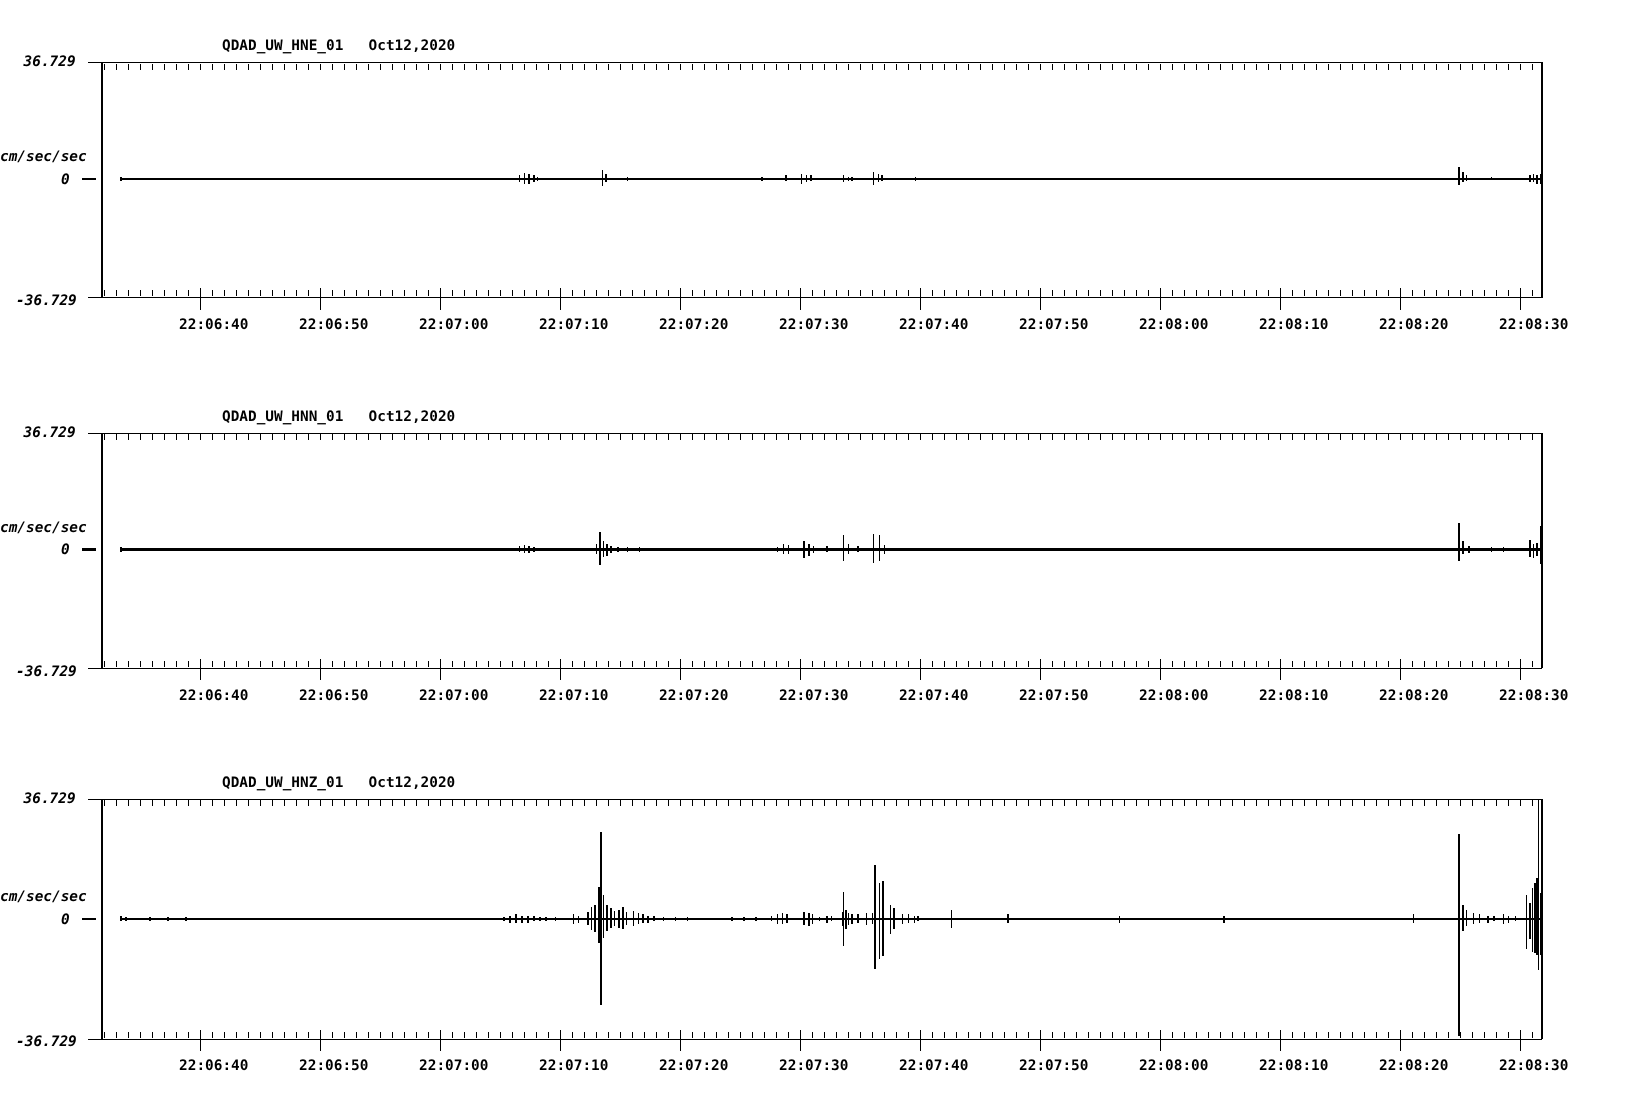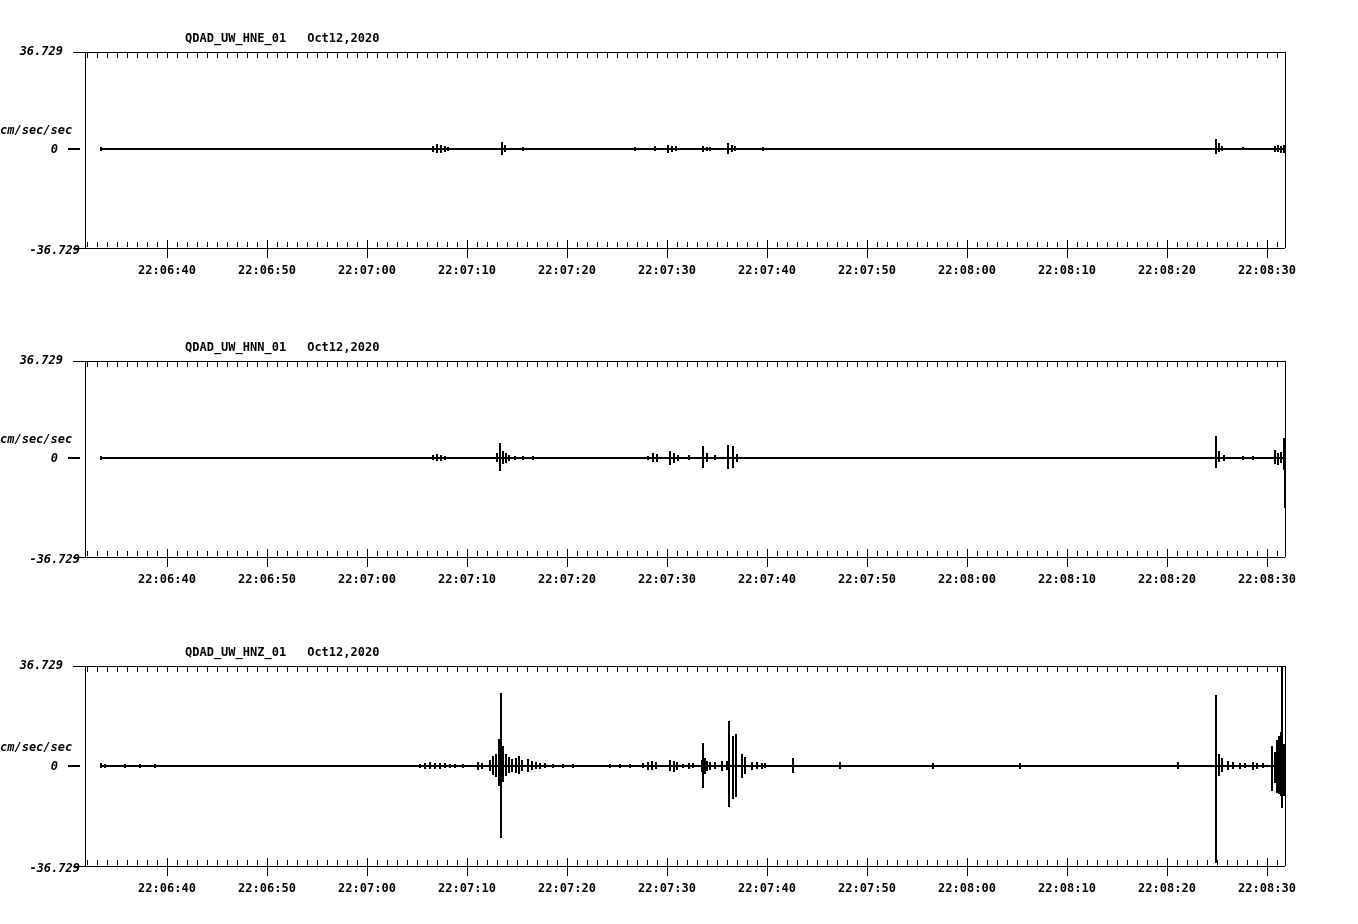--- a/index.html
+++ b/index.html
@@ -16,23 +16,23 @@
   .panel{position:absolute;left:0;top:0;width:1358px;height:0;}
   .t-title{
     position:absolute;left:185px;top:calc(var(--top) - 21px);
     font-size:12px;line-height:14px;white-space:pre;
   }
   .t-title .date{margin-left:21px;}
   .ylab{position:absolute;font-size:12px;line-height:14px;font-style:italic;}
   .y-max{left:0;width:63px;text-align:right;top:calc(var(--top) - 8px);}
   .y-unit{left:0;width:72px;text-align:right;top:calc(var(--base) - 26px);}
   .y-zero{left:0;width:58px;text-align:right;top:calc(var(--base) - 7px);}
-  .y-min{left:0;width:64px;text-align:right;top:calc(var(--bottom) - 5px);padding-left:16px;}
+  .y-min{left:0;width:64px;text-align:right;top:calc(var(--bottom) - 5px);}
   .x-tick-label{
-    position:absolute;width:80px;text-align:center;
+    position:absolute;width:80px;text-align:right;
     font-size:12px;line-height:13px;
     font-family:"DejaVu Sans Mono","Liberation Mono",monospace;font-weight:bold;color:#000;
   }
 </style>
 </head>
 <body>
 
 <div class="screen">
 
   <svg id="plot-svg" width="1358" height="924">

